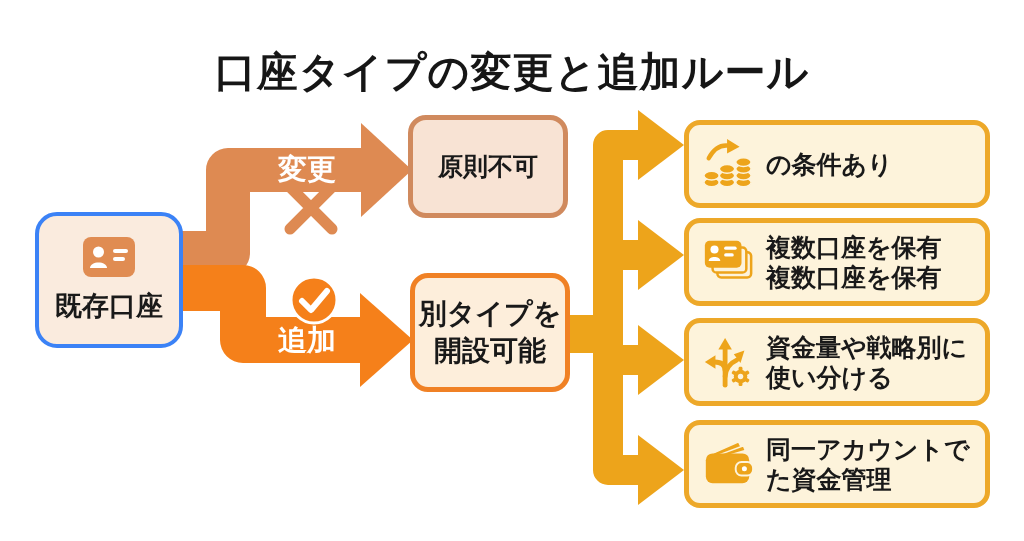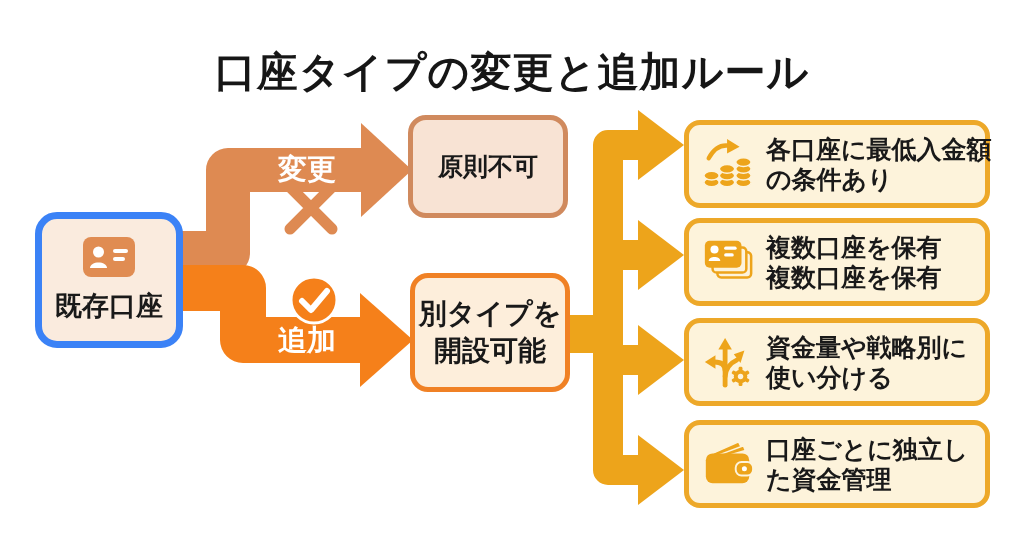--- a/index.html
+++ b/index.html
@@ -13,21 +13,21 @@
   .title{
     left:0;top:30px;width:1024px;text-align:center;
     font-size:41px;font-weight:800;color:#161616;letter-spacing:1px;margin-top:15px;
   }
   
   .connector-layer{left:0;top:0;}
   
   .node{box-sizing:border-box;display:flex;align-items:center;justify-content:center;}
   .source-box{
     left:35px;top:212px;width:148px;height:136px;
-    background:#FAEBDE;border:7px solid #3b82f6;border-radius:22px;
+    background:#FAEBDE;border:4px solid #3b82f6;border-radius:22px;
     flex-direction:column;gap:11px;
   }
   .source-label{font-size:27px;font-weight:800;color:#191919;}
   .result-change{
     left:408px;top:115px;width:160px;height:103px;
     background:#F8E3D4;border:5px solid #D08A5E;border-radius:18px;
   }
   .result-change .txt{font-size:25px;font-weight:800;color:#191919;}
   .result-add{
     left:410px;top:273px;width:160px;height:119px;
@@ -114,21 +114,20 @@
       <ellipse cx="27" cy="47" rx="8" ry="4.5"></ellipse>
         <ellipse cx="27" cy="40" rx="8" ry="4.5"></ellipse>
         <ellipse cx="27" cy="33" rx="8" ry="4.5"></ellipse>
       <ellipse cx="44" cy="47" rx="8" ry="4.5"></ellipse>
         <ellipse cx="44" cy="40" rx="8" ry="4.5"></ellipse>
         <ellipse cx="44" cy="33" rx="8" ry="4.5"></ellipse>
         <ellipse cx="44" cy="26" rx="8" ry="4.5"></ellipse>
     </g>
   </svg>
   <div class="olines">
-    <div>各口座に最低入金額</div>
     <div>の条件あり</div>
   </div>
 </div>
 
 <div class="abs outcome o2">
   <svg class="oicon" viewBox="0 0 56 56">
     <rect x="17" y="18" width="35" height="26" rx="4" fill="none" stroke="#EDA41B" stroke-width="2.6"></rect>
     <rect x="12" y="13" width="35" height="26" rx="4" fill="#FDF3DB" stroke="#EDA41B" stroke-width="2.6"></rect>
     <rect x="4" y="6" width="38" height="28" rx="5" fill="#EDA41B"></rect>
     <circle cx="14" cy="15" r="4.2" fill="#ffffff"></circle>
@@ -174,16 +173,16 @@
 
 <div class="abs outcome o4">
   <svg class="oicon" viewBox="0 0 56 56">
     <path d="M 12 17 L 39 5 L 43 13 L 14 21 Z" fill="#EDA41B" stroke="#FDF3DB" stroke-width="1.6"></path>
     <path d="M 20 18 L 44 9 L 46 14 L 22 21 Z" fill="#EDA41B" stroke="#FDF3DB" stroke-width="1.6"></path>
     <rect x="5" y="17" width="45" height="31" rx="7" fill="#EDA41B"></rect>
     <rect x="36" y="26" width="18" height="14" rx="6" fill="#EDA41B" stroke="#FDF3DB" stroke-width="2"></rect>
     <circle cx="45" cy="33" r="2.6" fill="#ffffff"></circle>
   </svg>
   <div class="olines">
-    <div>口座ごとに独立し</div>
+    <div>同一アカウントで</div>
     <div>た資金管理</div>
   </div>
 </div>
 
 </body></html>

